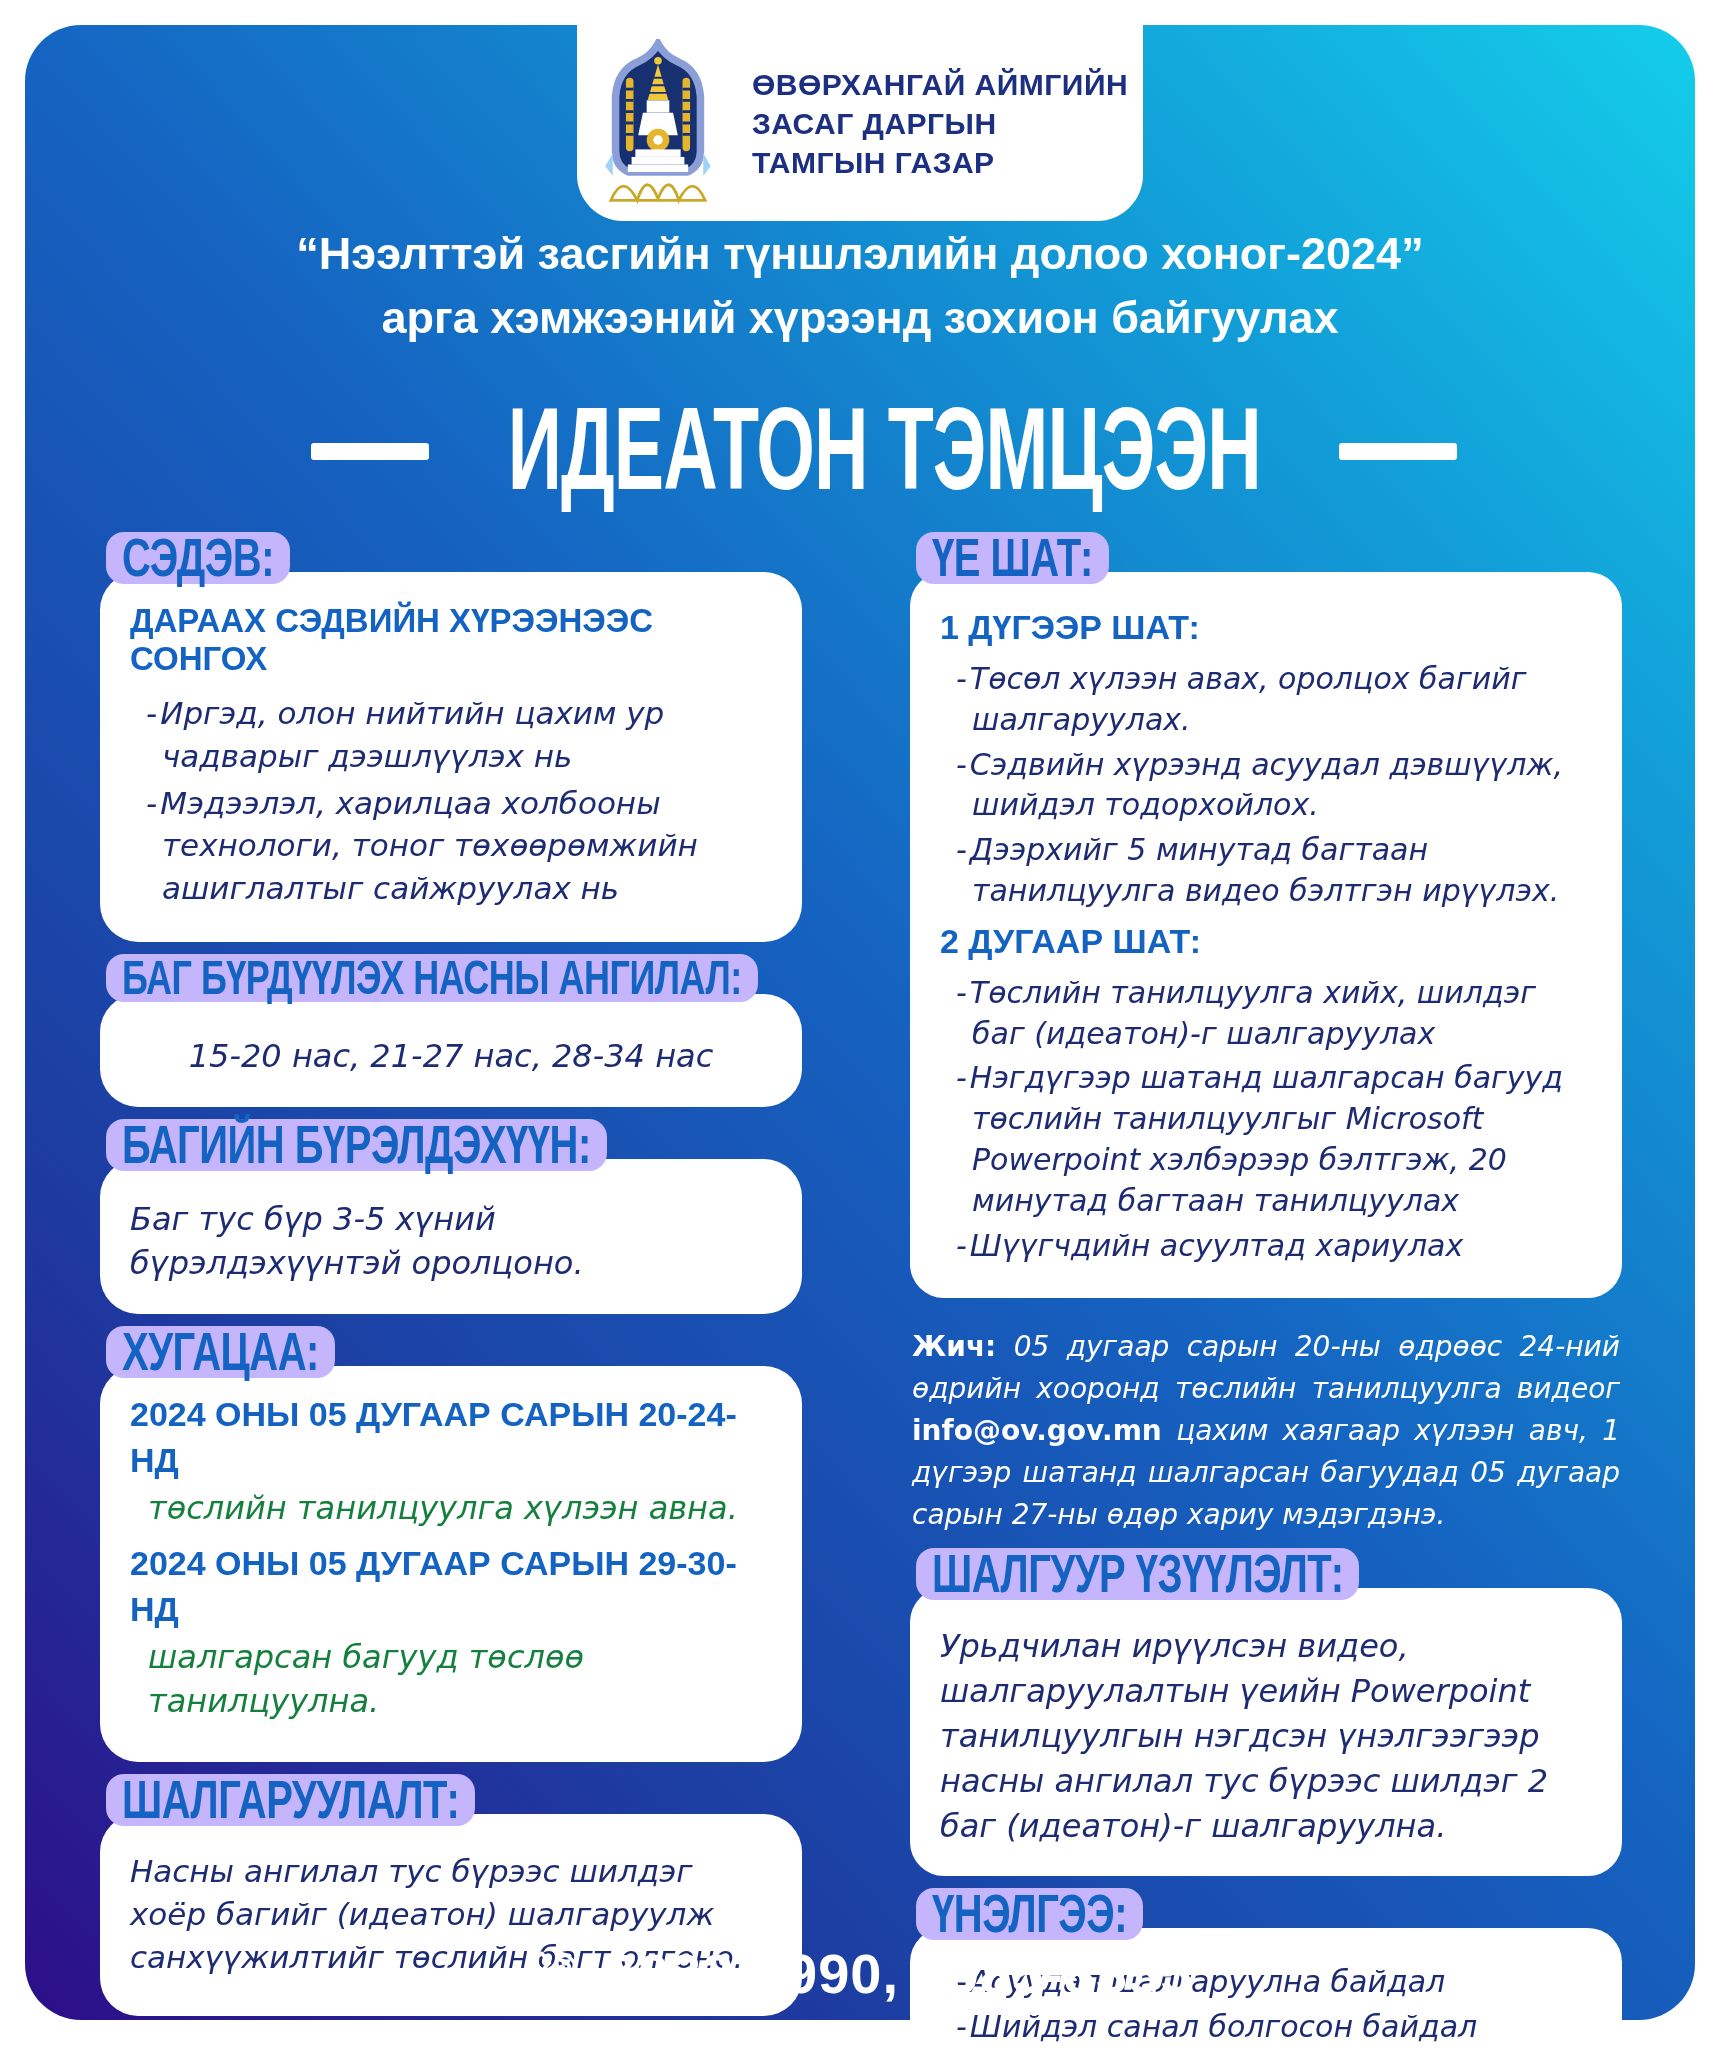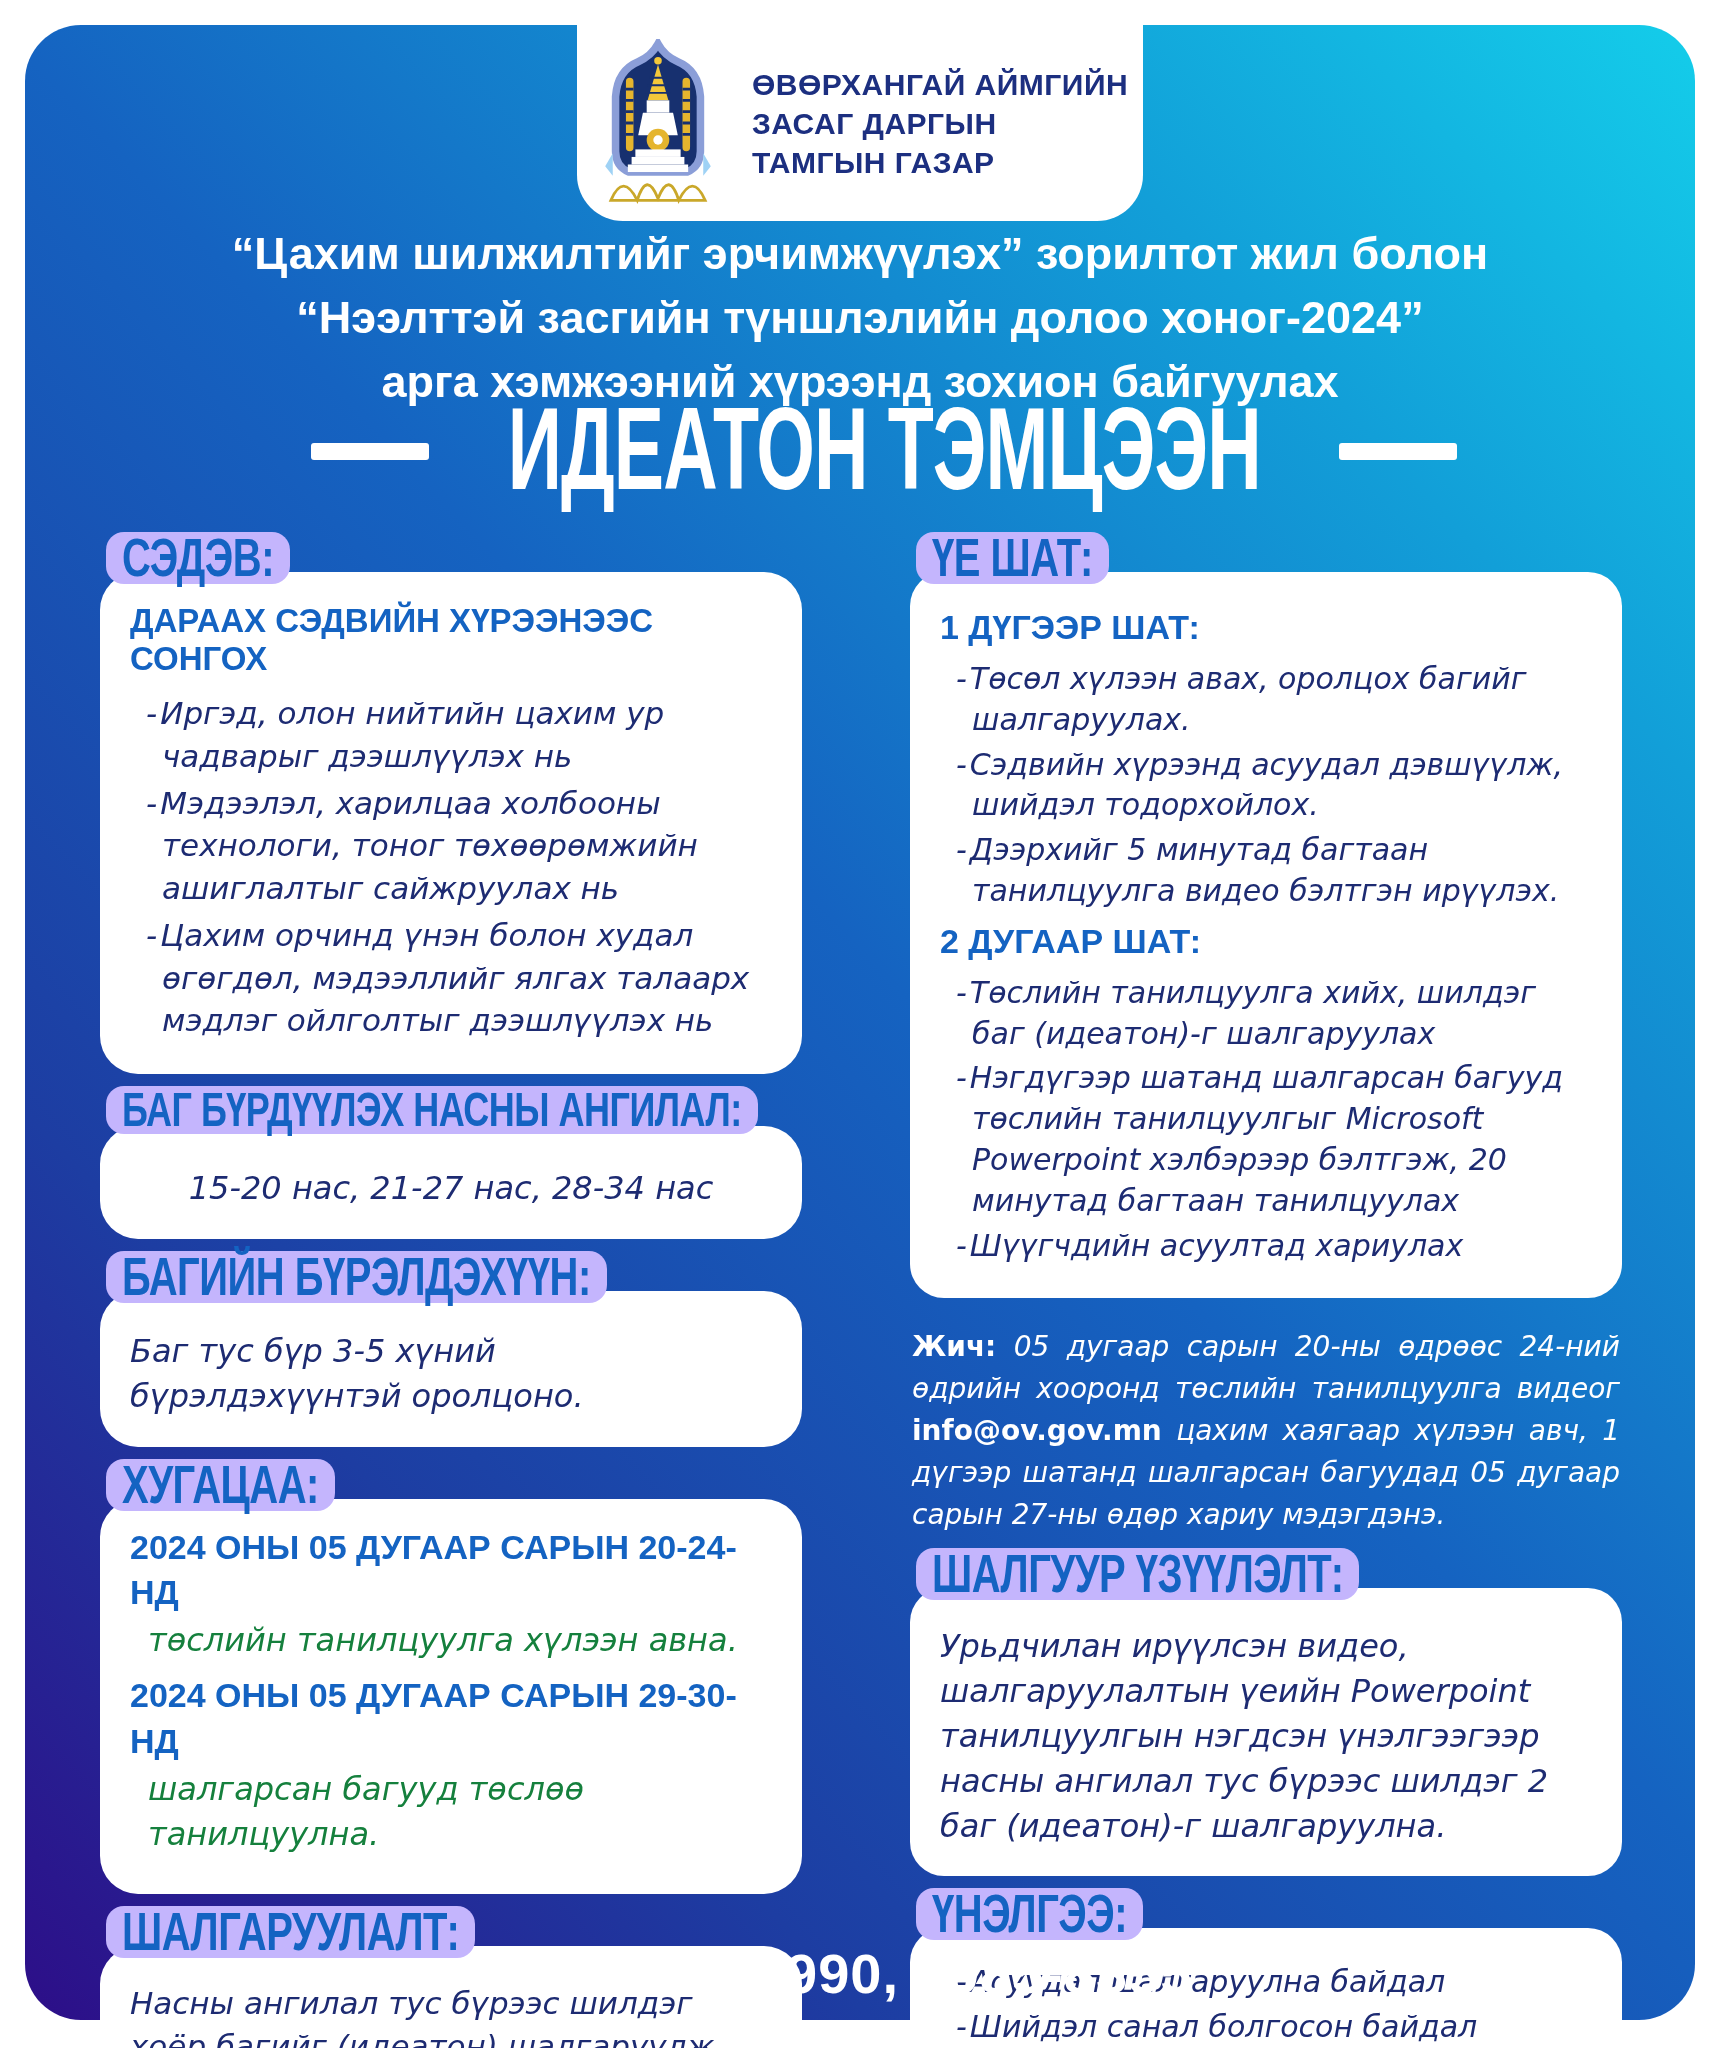--- a/index.html
+++ b/index.html
@@ -94,21 +94,20 @@
       <path d="M20 170 Q33 140 48 170 Q58 138 70 168 Q82 138 92 170 Q107 140 120 170 Z" fill="#ffffff" stroke="#caa82a" stroke-width="3"></path>
     </svg>
     <div class="org-text">
       <div>ӨВӨРХАНГАЙ АЙМГИЙН</div>
       <div>ЗАСАГ ДАРГЫН</div>
       <div>ТАМГЫН ГАЗАР</div>
     </div>
   </div>
 
   <div class="titles">
-    <div>“Цахим шилжилтийг эрчимжүүлэх” зорилтот жил болон</div>
     <div>“Нээлттэй засгийн түншлэлийн долоо хоног-2024”</div>
     <div>арга хэмжээний хүрээнд зохион байгуулах</div>
   </div>
 
   <div class="main-title">
     <div class="bar"></div>
     <span class="stretch-big">ИДЕАТОН ТЭМЦЭЭН</span>
     <div class="bar"></div>
   </div>
 
@@ -117,21 +116,20 @@
     <div class="col l">
 
       <div class="card">
         <div class="tab">
           <span class="stretch">СЭДЭВ:</span>
         </div>
         <h3>ДАРААХ СЭДВИЙН ХҮРЭЭНЭЭС СОНГОХ</h3>
         <ul class="dash">
           <li>Иргэд, олон нийтийн цахим ур чадварыг дээшлүүлэх нь</li>
           <li>Мэдээлэл, харилцаа холбооны технологи, тоног төхөөрөмжийн ашиглалтыг сайжруулах нь</li>
-          <li>Цахим орчинд үнэн болон худал өгөгдөл, мэдээллийг ялгах талаарх мэдлэг ойлголтыг дээшлүүлэх нь</li>
         </ul>
       </div>
 
       <div class="card">
         <div class="tab">
           <span class="stretch" style="font-size:36px">БАГ БҮРДҮҮЛЭХ НАСНЫ АНГИЛАЛ:</span>
         </div>
         <p class="body-it center" style="margin-top:14px">15-20 нас, 21-27 нас, 28-34 нас</p>
       </div>
 

